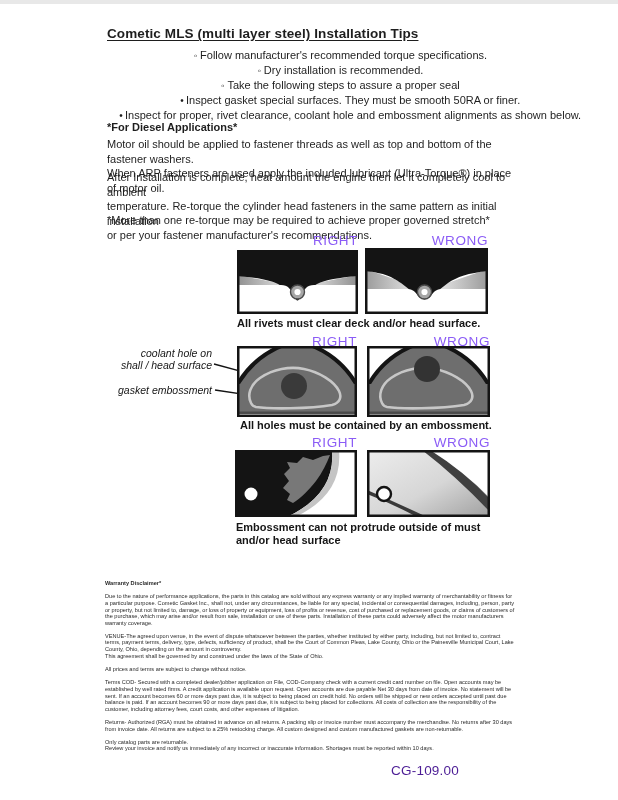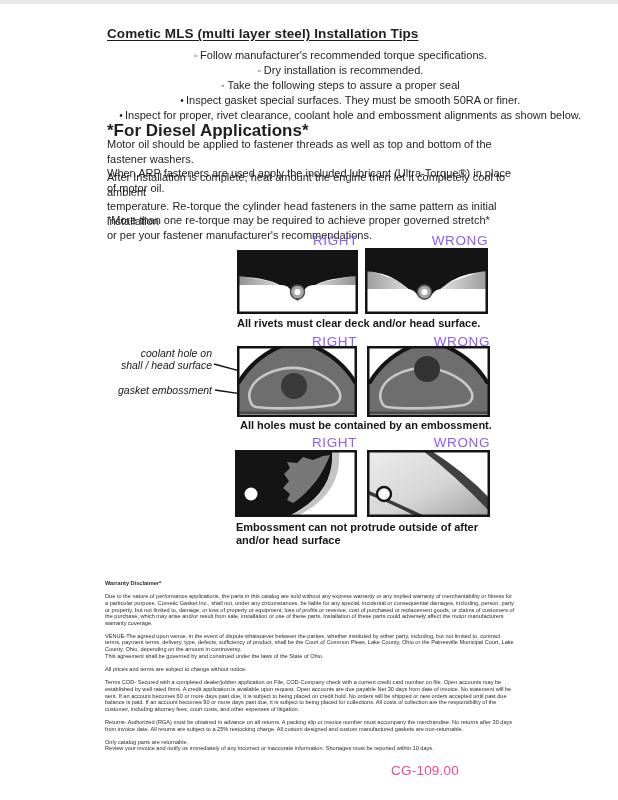--- a/index.html
+++ b/index.html
@@ -11,33 +11,33 @@
   .abs{position:absolute;}
   .title{
     font-size:13.5px;font-weight:700;text-decoration:underline;
     text-underline-offset:2px;letter-spacing:.1px;
   }
   .tips{list-style:none;margin:0;padding:0;font-size:11px;line-height:14px;text-align:center;}
   .tips .row{white-space:nowrap;}
   .bul{display:inline-block;width:9px;font-size:10px;}
   .sub{padding-left:20px;}
   .sub .bul{width:8px;}
-  .h2{font-size:17px;font-weight:700;}
+  .h2{font-size:11px;font-weight:700;}
   .para{font-size:11px;line-height:14.5px;margin:0;white-space:pre-line;}
   .dlabel{font-size:13.5px;font-weight:400;letter-spacing:.6px;text-align:right;color:#8b5cf6;}
   .caption{font-size:11px;font-weight:700;color:#161616;line-height:13px;}
   .sidelabel{font-size:10.5px;line-height:12px;text-align:right;color:#161616;font-style:italic;}
   .dbox{display:block;}
   .warranty{
     width:588px;transform:scale(0.7);transform-origin:top left;
     font-size:8px;line-height:9.6px;color:#2a2a2a;
   }
   .warranty h3{font-size:8px;margin:0 0 9px 0;font-weight:700;}
   .warranty p{margin:0 0 9px 0;white-space:pre-line;}
-  .footer-code{font-size:13.5px;color:#ec4899;text-align:center;letter-spacing:.2px;}
+  .footer-code{font-size:13.5px;color:#4c1d95;text-align:center;letter-spacing:.2px;}
 </style>
 </head>
 <body>
 
 <div class="page">
 
   <div class="abs title" style="left:107px;top:22px;">Cometic MLS (multi layer steel) Installation Tips</div>
 
   <ul class="tips abs" style="left:97px;top:44px;">
     <li class="row"><span class="bul">◦</span><span>Follow manufacturer's recommended torque specifications.</span></li>
@@ -162,21 +162,21 @@
     </defs>
     <rect width="123" height="67" fill="url(#sg3)"></rect>
     <path d="M60,0 H123 V48 Q96,20 60,0 Z" fill="#fff"></path>
     <path d="M55,0 H63 Q98,22 123,49 V62 Q90,27 55,0 Z" fill="#404040"></path>
     <path d="M0,40 Q28,52 60,67 L50,67 Q24,53 0,44 Z" fill="#3a3a3a"></path>
     <circle cx="17" cy="44" r="7" fill="#fff" stroke="#141414" stroke-width="2.4"></circle>
     <rect x="1.25" y="1.25" width="120.5" height="64.5" fill="none" stroke="#141414" stroke-width="2.5"></rect>
   </svg>
 
   <div class="abs caption" style="left:236px;top:517px;width:250px;">
-    <span>Embossment can not protrude outside of after</span><br>
+    <span>Embossment can not protrude outside of must</span><br>
     <span>and/or head surface</span>
   </div>
 
   <div class="abs" style="left:105px;top:576px;width:420px;height:180px;">
     <div class="warranty">
       <h3>Warranty Disclaimer*</h3>
       <p>Due to the nature of performance applications, the parts in this catalog are sold without any express warranty or any implied warranty of merchantability or fitness for a particular purpose. Cometic Gasket Inc., shall not, under any circumstances, be liable for any special, incidental or consequential damages, including, person, party or property, but not limited to, damage, or loss of property or equipment, loss of profits or revenue, cost of purchased or replacement goods, or claims of customers of the purchase, which may arise and/or result from sale, installation or use of these parts. Installation of these parts could adversely affect the motor manufacturers warranty coverage.</p>
       <p>VENUE-The agreed upon venue, in the event of dispute whatsoever between the parties, whether instituted by either party, including, but not limited to, contract terms, payment terms, delivery, type, defects, sufficiency of product, shall be the Court of Common Pleas, Lake County, Ohio or the Painesville Municipal Court, Lake County, Ohio, depending on the amount in controversy.
 This agreement shall be governed by and construed under the laws of the State of Ohio.</p>
       <p>All prices and terms are subject to change without notice.</p>

